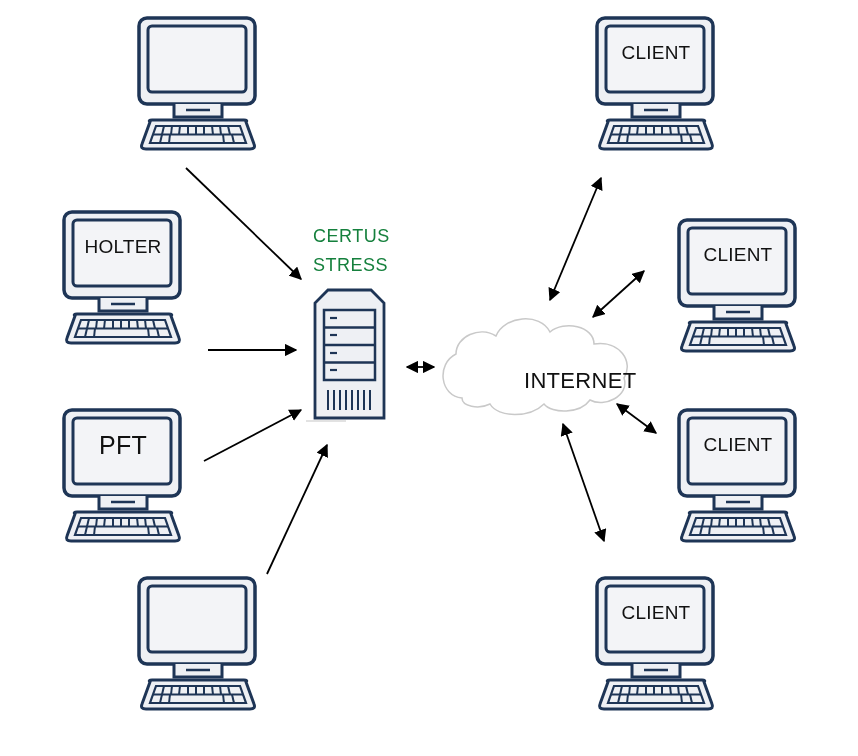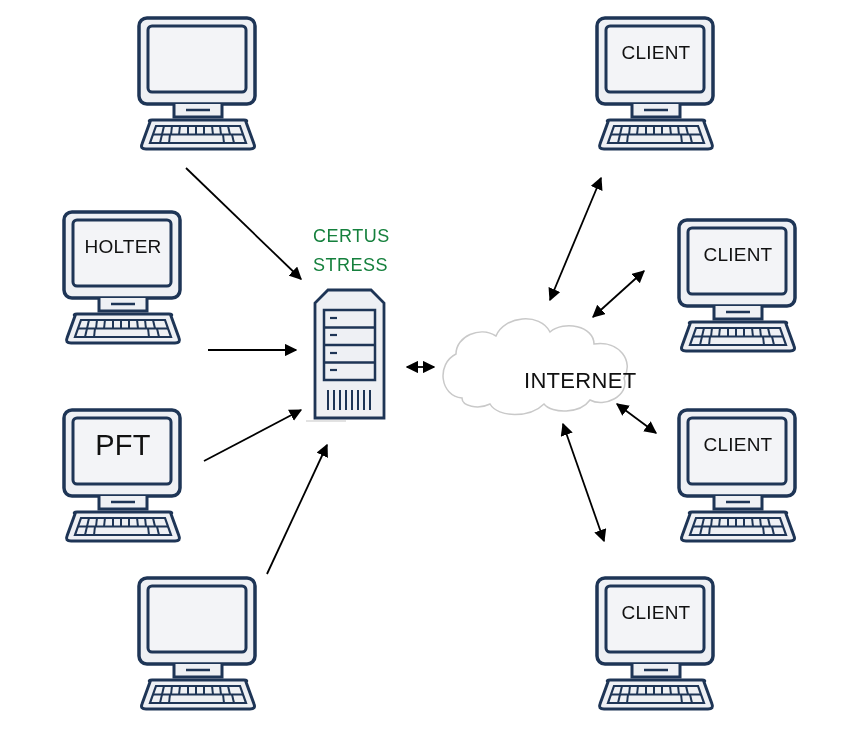--- a/index.html
+++ b/index.html
@@ -1,21 +1,21 @@
 <!DOCTYPE html>
 <html><head>
   <meta charset="utf-8">
   <style>
     html, body { margin: 0; padding: 0; background: #ffffff; }
     body { width: 858px; height: 756px; position: relative; overflow: hidden; font-family: "Liberation Sans", "DejaVu Sans", sans-serif; }
     #canvas { position: absolute; left: 0; top: 0; }
     .computer { position: absolute; width: 124px; height: 136px; }
     .computer svg { position: absolute; left: 0; top: 0; }
     .computer .label { position: absolute; left: 14px; top: 8px; width: 96px; height: 58px; display: flex; align-items: center; justify-content: center; font-size: 19px; color: #111; letter-spacing: 0.2px; }
-    .computer .label.big { font-size: 29px; }
+    .computer .label.big { font-size: 25px; }
     .server-label { position: absolute; font-size: 18px; color: #15803d; line-height: 29px; letter-spacing: 0.5px; }
     .internet-label { position: absolute; font-size: 22px; color: #111; letter-spacing: 0.3px; }
   </style>
 </head>
 <body>
 
 <svg id="canvas" width="858" height="756">
   <defs>
     <marker id="ah" viewBox="0 0 10 10" refX="9" refY="5" markerWidth="7" markerHeight="7" orient="auto-start-reverse">
       <path d="M0,0 L10,5 L0,10 z" fill="#000"></path>

